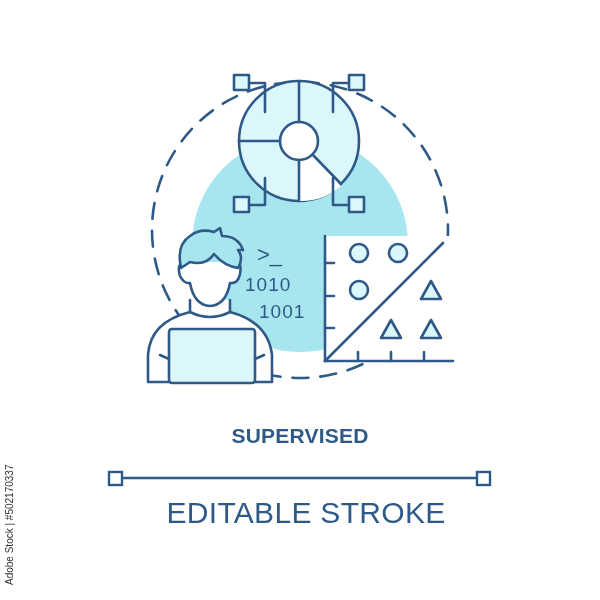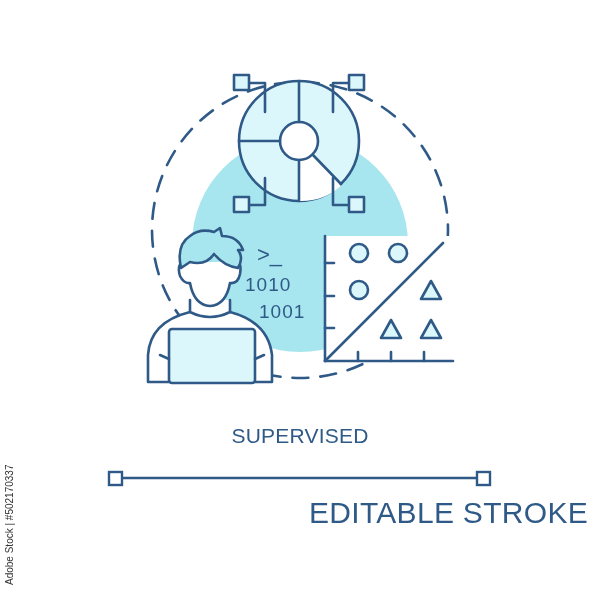--- a/index.html
+++ b/index.html
@@ -1,19 +1,19 @@
 <!DOCTYPE html>
 <html><head>
 <meta charset="utf-8">
 <style>
   html,body{margin:0;padding:0;background:#ffffff;}
   body{width:600px;height:600px;position:relative;overflow:hidden;font-family:"Liberation Sans",sans-serif;}
   .illustration{position:absolute;left:0;top:0;width:600px;height:600px;}
-  .title{position:absolute;left:0;width:600px;top:424px;text-align:center;font-size:21px;font-weight:normal;color:#2f5a87;letter-spacing:0.2px;}
-  .subtitle{position:absolute;left:0;width:588px;top:496px;text-align:right;font-size:30px;color:#2f5a87;letter-spacing:0.3px;}
+  .title{position:absolute;left:0;width:600px;top:424px;text-align:center;font-size:21px;font-weight:bold;color:#2f5a87;letter-spacing:0.2px;}
+  .subtitle{position:absolute;left:12px;width:588px;top:496px;text-align:center;font-size:30px;color:#2f5a87;letter-spacing:0.3px;}
   .watermark-side{position:absolute;left:4px;top:585px;transform-origin:left top;transform:rotate(-90deg);font-size:10px;color:#333;white-space:nowrap;}
 </style>
 </head>
 <body>
 
 <svg class="illustration" viewBox="0 0 600 600" xmlns="http://www.w3.org/2000/svg">
 
   <g>
     <circle cx="300" cy="244" r="108" fill="#a8e6ef"></circle>
   </g>

